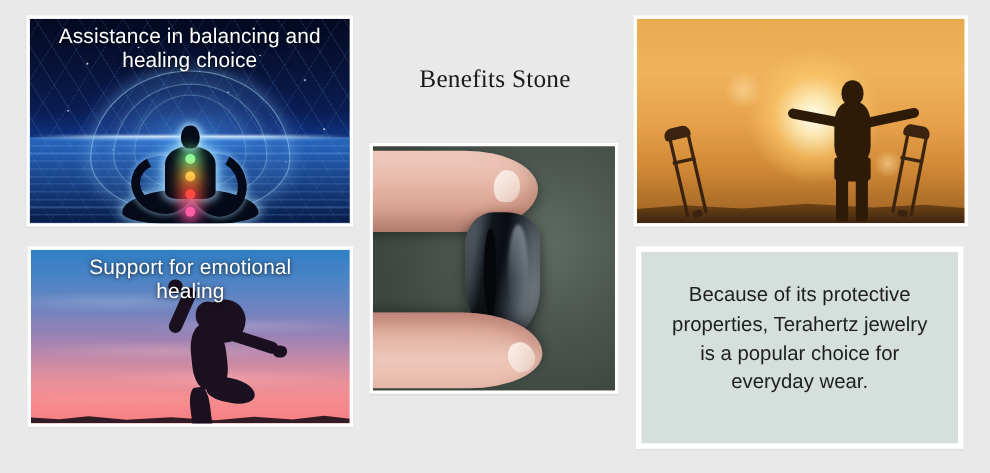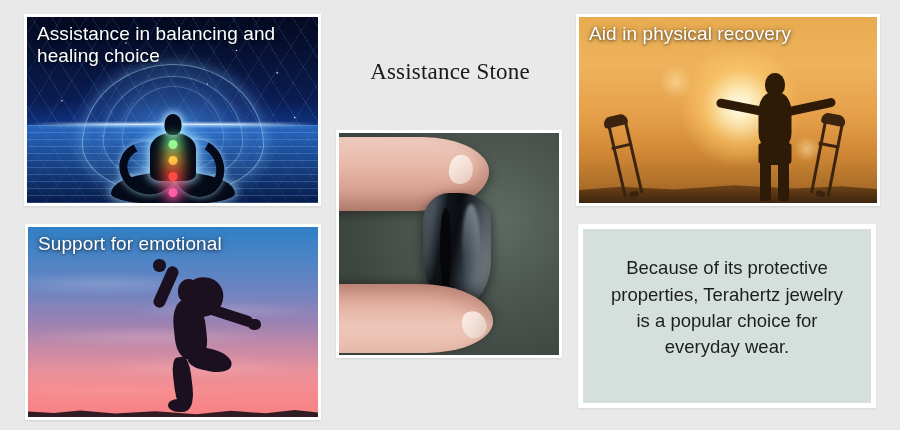--- a/index.html
+++ b/index.html
@@ -32,21 +32,21 @@
     position: relative;
     width: 100%;
     height: 100%;
     overflow: hidden;
   }
   .caption {
     position: absolute;
     left: 0;
     right: 0;
     top: 6px;
-    text-align: left;
+    text-align: center;
     color: #ffffff;
     font-family: "Liberation Sans", sans-serif;
     font-size: 19px;
     line-height: 1.18;
     letter-spacing: 0.1px;
     text-shadow: 0 1px 3px rgba(0,0,0,0.55), 0 0 6px rgba(0,0,0,0.40);
     padding: 0 10px;
     z-index: 9;
   }
 
@@ -153,21 +153,21 @@
     transform: translateX(-50%);
     width: 9px; height: 9px;
     border-radius: 50%;
   }
   .chakra.c-green   { top: 26px; background:#8cff9e; box-shadow:0 0 12px 5px rgba(120,255,150,0.85); }
   .chakra.c-yellow  { top: 42px; background:#ffd24a; box-shadow:0 0 13px 6px rgba(255,190,60,0.85); }
   .chakra.c-red     { top: 58px; background:#ff4a3c; box-shadow:0 0 13px 6px rgba(255,70,55,0.85); }
   .chakra.c-magenta { top: 74px; background:#ff5ea8; box-shadow:0 0 11px 5px rgba(255,90,170,0.8); }
 
   
-  #card-emotional { left: 25px; top: 224px; width: 296px; height: 196px; }
+  #card-emotional { left: 25px; top: 224px; width: 296px; height: 164px; }
   .sky-sunset {
     position: absolute; inset: 0;
     background: linear-gradient(180deg,
       #2f7fc4 0%, #4a84c6 16%, #6f84c0 34%, #9a82b4 50%,
       #c78aa6 64%, #e8909a 76%, #f58b8d 87%, #f87f84 100%);
   }
   .sunset-clouds {
     position: absolute; inset: 0;
     background-image:
       radial-gradient(ellipse 52% 9% at 26% 30%, rgba(255,255,255,0.17), transparent 70%),
@@ -415,20 +415,21 @@
         <div class="j-hair"></div>
         <div class="j-head"></div>
         <div class="j-arm out"></div>
         <div class="j-arm hand2"></div>
         <div class="j-leg tuck"></div>
         <div class="j-leg down"></div>
         <div class="j-leg j-foot"></div>
       </div>
       <div class="caption">
         <div>Support for emotional</div>
+        <div>healing</div>
       </div>
     </div>
   </div>
 
   <div class="card" id="card-recovery">
     <div class="photo">
       <div class="sky-golden"></div>
       <div class="sun-flare"></div>
       <div class="sun-flare f2"></div>
       <div class="golden-ground"></div>
@@ -448,42 +449,39 @@
       </div>
       <div class="recov-man">
         <div class="rm-arm l"></div>
         <div class="rm-arm r"></div>
         <div class="rm-torso"></div>
         <div class="rm-head"></div>
         <div class="rm-shorts"></div>
         <div class="rm-leg l"></div>
         <div class="rm-leg r"></div>
       </div>
-      <div class="caption">
-        <div>Aid in physical recovery</div>
-      </div>
     </div>
   </div>
 
   <div class="card" id="card-stone">
     <div class="photo">
       <div class="stone-bg"></div>
       <div class="finger top"></div>
       <div class="nail top"></div>
       <div class="stone">
         <div class="stone-crevice"></div>
         <div class="stone-sheen"></div>
       </div>
       <div class="finger bottom"></div>
       <div class="nail bottom"></div>
     </div>
   </div>
 
   <div id="title-block">
-    <div>Assistance Stone</div>
+    <div>Benefits Stone</div>
   </div>
 
   <div id="note-box">
     <div class="note-inner">
       <div class="note-text">Because of its protective properties, Terahertz jewelry is a popular choice for everyday wear.</div>
     </div>
   </div>
 
 </div>
 

